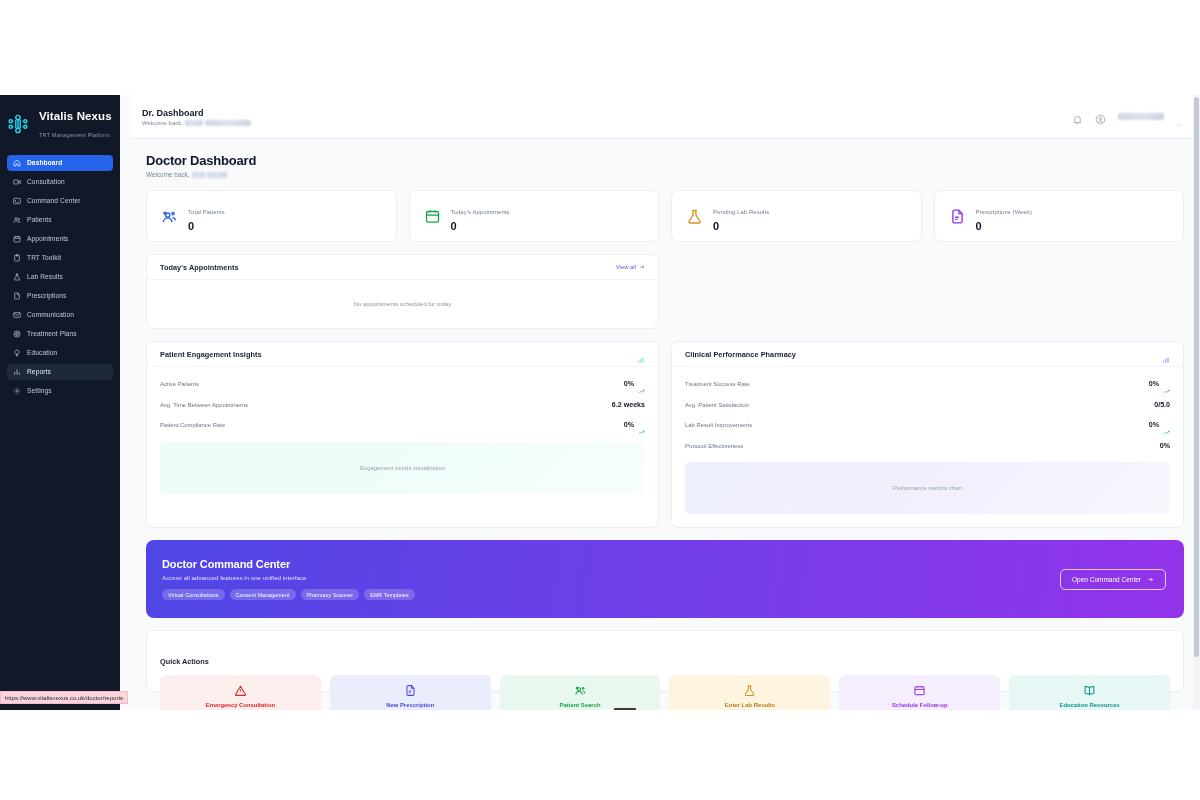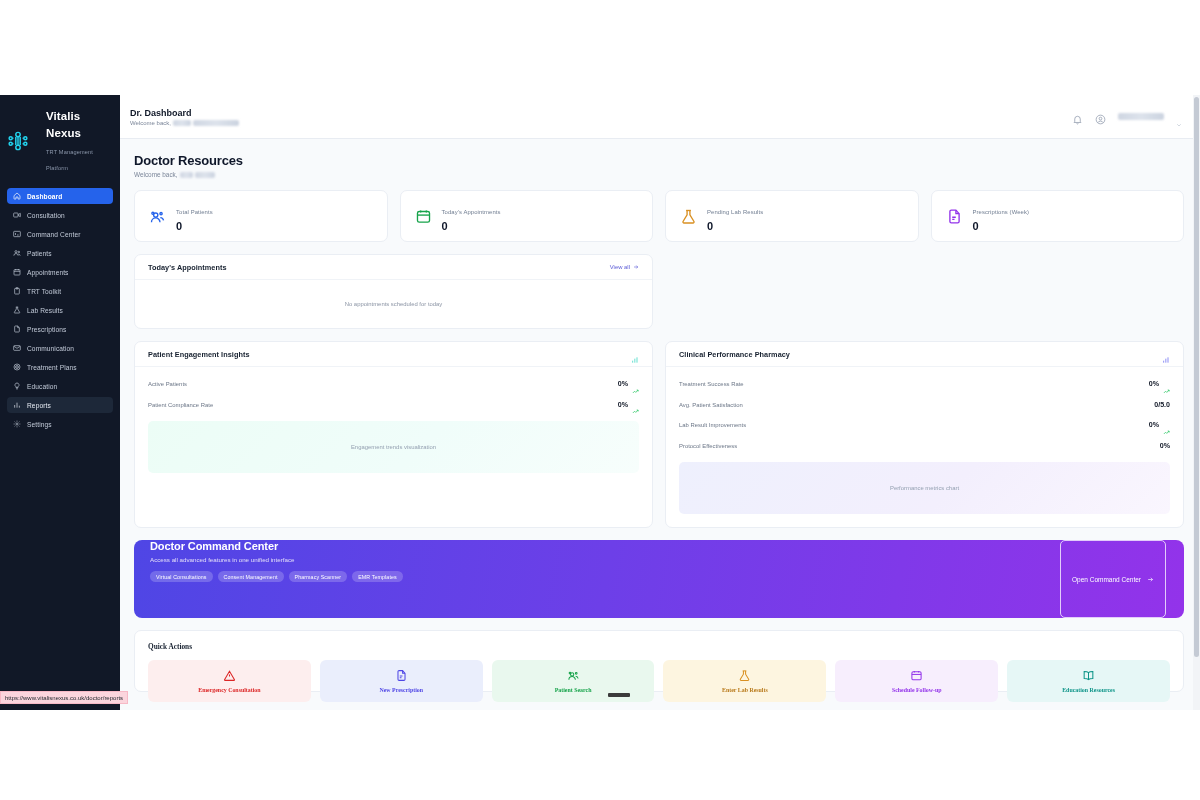--- a/index.html
+++ b/index.html
@@ -19,40 +19,40 @@
   }
 
   
   .sidebar {
     width: 120px; height: 615px;
     background: #111827;
     flex: 0 0 120px;
     padding-top: 6px;
     position: relative;
   }
-  .brand { display: flex; align-items: center; gap: 17px; padding: 6px 6px 4px 7px; }
+  .brand { display: flex; align-items: center; gap: 10px; padding: 6px 6px 4px 7px; }
   .brand-mark { width: 22px; height: 22px; flex: 0 0 22px; }
   .brand-text { line-height: 1.05; }
   .brand-title { color: #ffffff; font-size: 11.5px; font-weight: bold; letter-spacing: .1px; }
   .brand-sub { color: #8b97ab; font-size: 5.6px; letter-spacing: .15px; margin-top: 1.5px; }
 
   .nav { margin-top: 10px; padding: 0 7px; }
   .nav-item {
     display: flex; align-items: center; gap: 6px;
     height: 16px; margin-bottom: 3px;
     padding: 0 6px; border-radius: 4px;
     color: #c3cbd9; font-size: 6.6px; letter-spacing: .1px;
     cursor: pointer;
   }
   .nav-item .ico { width: 8px; height: 8px; flex: 0 0 8px; display:block; }
   .nav-item.active { background: #2563eb; color: #ffffff; font-weight: bold; }
   .nav-item.hover { background: #1d2839; color: #e6ebf3; }
 
   
-  .main { flex: 1; height: 615px; position: relative; background: #f8fafc; overflow: hidden; }
+  .main { flex: 1; height: 615px; position: relative; background: #f8fafc; overflow: hidden; margin-left: 12px; }
 
   .topbar {
     height: 44px; background: #ffffff; border-bottom: 1px solid #e8ecf2;
     display: flex; align-items: center; padding: 0 18px 0 10px;
   }
   .topbar-title { font-size: 9px; font-weight: bold; color: #101828; line-height: 1.35; }
   .topbar-sub { font-size: 6px; color: #7b8699; display: flex; align-items: center; gap: 2px; margin-top: 1px; }
   .redact { display:inline-block; height: 6px; border-radius: 2px;
             background: linear-gradient(90deg,#cfd6e2,#dde3ec,#cbd3e0); filter: blur(1.3px); }
   .topbar-right { margin-left: auto; display: flex; align-items: center; gap: 12px; }
@@ -99,38 +99,38 @@
   .chart-ph { margin: 6px 13px 13px 13px; border-radius: 5px; height: 52px;
               display:flex; align-items:center; justify-content:center; }
   .chart-ph-text { font-size: 5.9px; color: #94a0b1; }
   .ph-green { background: linear-gradient(135deg,#ecfdf6 0%,#f0fdfa 55%,#f7fefc 100%); }
   .ph-purple { background: linear-gradient(135deg,#eef0fd 0%,#f3effd 55%,#faf6fe 100%); }
 
   
   .banner {
     margin-top: 12px; border-radius: 8px; height: 78px;
     background: linear-gradient(100deg, #4f46e5 0%, #6d3fe8 45%, #9333ea 100%);
-    display: flex; padding: 0 18px 0 16px; color: #fff;
+    display: flex; align-items: center; padding: 0 18px 0 16px; color: #fff;
   }
   .banner-title { font-size: 11px; font-weight: bold; letter-spacing: -.1px; }
   .banner-sub { font-size: 6.2px; color: #e3def9; margin-top: 4px; }
   .chips { display:flex; gap: 5px; margin-top: 8px; }
   .chip {
     background: rgba(255,255,255,.2); border-radius: 9px;
     padding: 2.5px 6px; font-size: 5.3px; color: #ffffff; letter-spacing: .1px; cursor: pointer;
   }
   .banner-btn {
     margin-left:auto; border: 1px solid rgba(255,255,255,.75); border-radius: 5px;
     padding: 6px 11px; font-size: 6.5px; color:#fff; display:flex; align-items:center; gap:6px; cursor:pointer;
     background: transparent;
   }
 
   
   .qa-card { margin-top: 12px; background:#fff; border:1px solid #eaeef4; border-radius: 7px;
-             padding: 11px 13px 0 13px; height: 62px; font-family: Liberation Serif, serif; }
+             padding: 26px 13px 0 13px; height: 62px; }
   .qa-title { font-size: 7.3px; font-weight: bold; color:#16202f; }
   .qa-grid { display:grid; grid-template-columns: repeat(6,1fr); gap: 9px; margin-top: 9px; }
   .qa-tile { border-radius: 6px; height: 42px; display:flex; flex-direction:column;
              align-items:center; justify-content:flex-start; padding-top: 8px; gap: 6px; cursor:pointer; }
   .qa-tile .qico { width: 13px; height: 13px; display:block; }
   .qa-label { font-size: 5.9px; font-weight: 600; }
 
   
   .cursor-smudge { position:absolute; width: 22px; height: 4px; background:#3b3b3b; border-radius:1px; }
 
@@ -305,21 +305,21 @@
             </svg></span>
         <span class="redact" style="width:46px;height:7px;"></span>
         <span class="ico" style="width:6px;height:6px;"><svg viewBox="0 0 24 24" width="6" height="6" fill="none" stroke="#b7c0ce" stroke-width="2.5">
               <path d="m5 9 7 7 7-7"></path>
             </svg></span>
       </div>
     </header>
 
     <div class="content">
 
-      <h1 class="page-title">Doctor Resources</h1>
+      <h1 class="page-title">Doctor Dashboard</h1>
       <div class="page-sub">
         <span>Welcome back,</span>
         <span class="redact" style="width:13px;"></span>
         <span class="redact" style="width:20px;"></span>
       </div>
 
       <div class="stats">
         <div class="stat">
           <span class="sico"><svg viewBox="0 0 24 24" width="17" height="17" fill="none" stroke="#2563eb" stroke-width="1.9">
                 <circle cx="9.5" cy="10" r="3"></circle>
@@ -403,20 +403,26 @@
               <span class="metric-label">Active Patients</span>
               <span class="metric-right">
                 <span class="metric-value">0%</span>
                 <span class="trend"><svg viewBox="0 0 24 24" width="7" height="7" fill="none" stroke="#22c55e" stroke-width="2.4">
                       <path d="M3 17l6-6 4 4 8-8"></path>
                       <path d="M16 7h5v5"></path>
                     </svg></span>
               </span>
             </div>
             <div class="metric">
+              <span class="metric-label">Avg. Time Between Appointments</span>
+              <span class="metric-right">
+                <span class="metric-value">6.2 weeks</span>
+              </span>
+            </div>
+            <div class="metric">
               <span class="metric-label">Patient Compliance Rate</span>
               <span class="metric-right">
                 <span class="metric-value">0%</span>
                 <span class="trend"><svg viewBox="0 0 24 24" width="7" height="7" fill="none" stroke="#22c55e" stroke-width="2.4">
                       <path d="M3 17l6-6 4 4 8-8"></path>
                       <path d="M16 7h5v5"></path>
                     </svg></span>
               </span>
             </div>
           </div>

